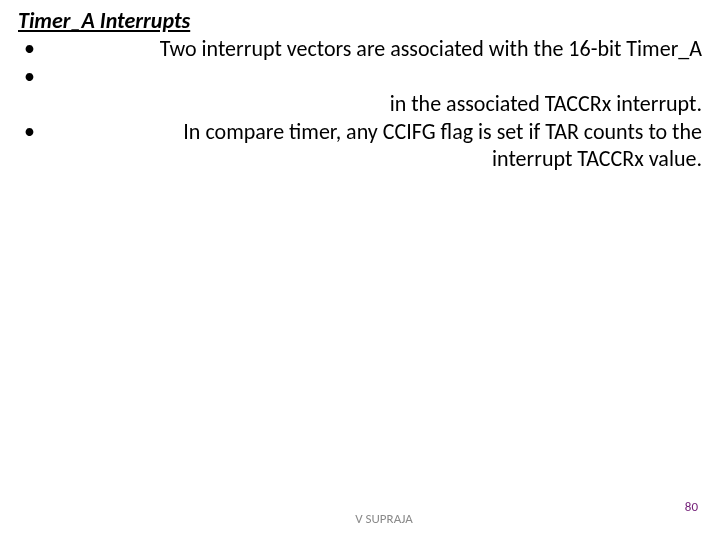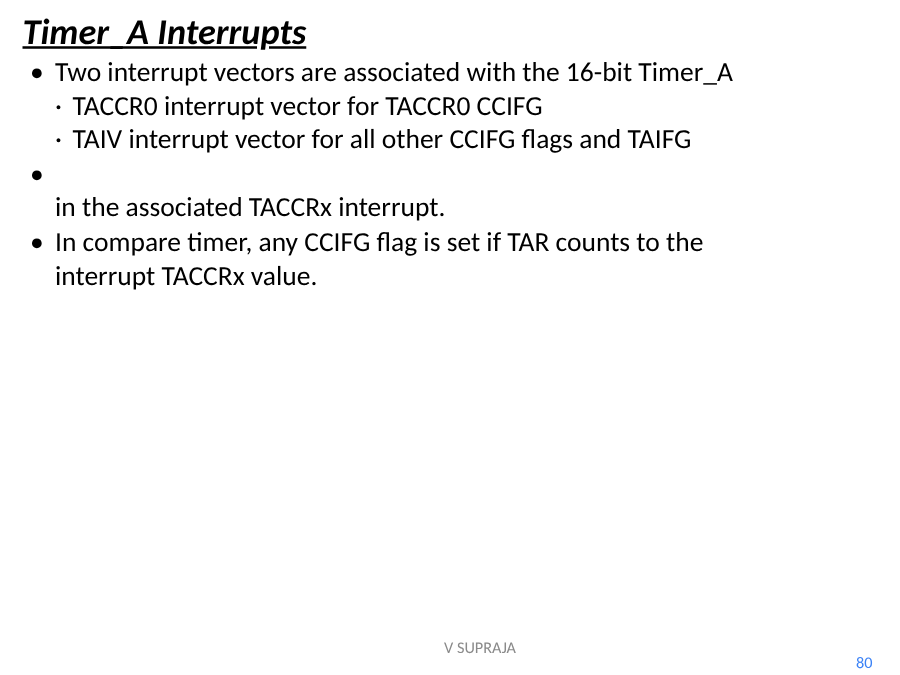--- a/index.html
+++ b/index.html
@@ -7,34 +7,35 @@
   .slide {
     width: 720px;
     height: 540px;
     position: relative;
     padding: 8px 18px 0 18px;
   }
   .title {
     font-weight: 700;
     font-style: italic;
     text-decoration: underline;
-    font-size: 29px;
+    font-size: 22px;
     line-height: 1.2;
     margin-bottom: 2px;
   }
   ul.outer {
     list-style: none;
     padding-left: 0;
   }
   ul.outer > li {
     position: relative;
     padding-left: 26px;
     font-size: 22px;
     line-height: 1.22;
     margin-top: 1px;
+    text-align: right;
   }
   ul.outer > li::before {
     content: "•";
     position: absolute;
     left: 6px;
     top: 0;
     font-size: 22px;
   }
   .sub {
     padding-left: 0;
@@ -58,40 +59,36 @@
     bottom: 14px;
     left: 0;
     width: 100%;
     text-align: center;
     font-size: 13px;
     color: #8a8a8a;
     padding-left: 48px;
   }
   .footer-pagenum {
     position: absolute;
-    bottom: 2px;
+    bottom: 26px;
     right: 22px;
     font-size: 13px;
-    color: #3b82f6;
+    color: #701a75;
   }
 </style>
 </head>
 <body>
 
 <div class="slide">
 
   <div class="title">Timer_A Interrupts</div>
 
   <ul class="outer">
     <li>
       <span>Two interrupt vectors are associated with the 16-bit Timer_A</span><br>
-      <div class="sub">
-        <div><span>TACCR0 interrupt vector for TACCR0 CCIFG</span></div>
-        <div><span>TAIV interrupt vector for all other CCIFG flags and TAIFG</span></div>
-      </div>
     </li>
     <li>
       <br>
       <span>in the associated TACCRx interrupt.</span>
     </li>
     <li>
       <span>In compare timer, any CCIFG flag is set if TAR </span><span class="italic-trail">counts to the</span><br>
       <span class="italic-trail">interrupt TACCRx value.</span>
     </li>
   </ul>

